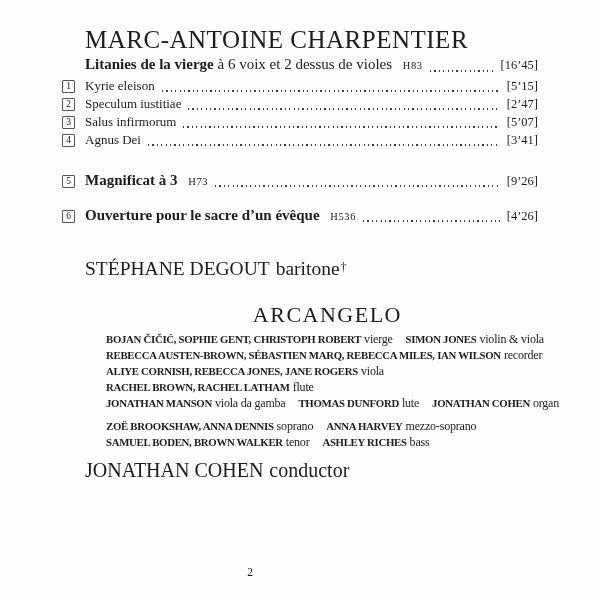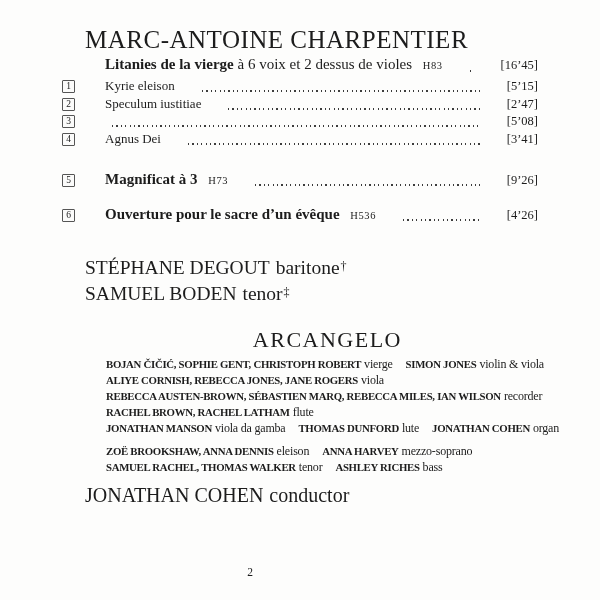--- a/index.html
+++ b/index.html
@@ -32,21 +32,20 @@
     letter-spacing: 0.3px;
   }
 
   
   .tracklist { width: 476px; }
   .trow {
     display: flex;
     align-items: baseline;
     line-height: 17px;
     white-space: nowrap;
-    gap: 20px;
   }
   .gutter { width: 23px; flex: none; align-self: center; }
   .tnum {
     display: flex;
     width: 13px; height: 13px;
     box-sizing: border-box;
     border: 1px solid #555;
     border-radius: 1px;
     align-items: center;
     justify-content: center;
@@ -163,22 +162,23 @@
           <span class="tnum">2</span>
         </span>
       <span class="ttitle">Speculum iustitiae</span>
       <span class="leader"></span>
       <span class="tdur">[2’47]</span>
     </div>
     <div class="trow">
       <span class="gutter">
           <span class="tnum">3</span>
         </span>
-      <span class="leader"></span>
-      <span class="tdur">[5’08]</span>
+      <span class="ttitle">Salus infirmorum</span>
+      <span class="leader"></span>
+      <span class="tdur">[5’07]</span>
     </div>
     <div class="trow">
       <span class="gutter">
           <span class="tnum">4</span>
         </span>
       <span class="ttitle">Agnus Dei</span>
       <span class="leader"></span>
       <span class="tdur">[3’41]</span>
     </div>
 
@@ -204,54 +204,51 @@
       </span>
       <span class="leader"></span>
       <span class="tdur">[4’26]</span>
     </div>
   </div>
 
   <div class="soloists">
     <div class="soloist-line">
       <span>STÉPHANE DEGOUT</span><span class="soloist-role">baritone</span><span class="marker">†</span>
     </div>
-    <div class="soloist-line">
-      <span>SAMUEL BODEN</span><span class="soloist-role">tenor</span><span class="marker">‡</span>
-    </div>
   </div>
 
   <div class="ensemble">
     <div class="ensemble-name">ARCANGELO</div>
 
     <div class="ens-list">
       <div class="ens-line">
         <span class="seg"><span class="names">BOJAN ČIČIĆ, SOPHIE GENT, CHRISTOPH ROBERT</span><span class="role">vierge</span></span>
         <span class="seg"><span class="names">SIMON JONES</span><span class="role">violin &amp; viola</span></span>
       </div>
       <div class="ens-line">
+        <span class="seg"><span class="names">REBECCA AUSTEN-BROWN, SÉBASTIEN MARQ, REBECCA MILES, IAN WILSON</span><span class="role">recorder</span></span>
+      </div>
+      <div class="ens-line">
         <span class="seg"><span class="names">ALIYE CORNISH, REBECCA JONES, JANE ROGERS</span><span class="role">viola</span></span>
-      </div>
-      <div class="ens-line">
-        <span class="seg"><span class="names">REBECCA AUSTEN-BROWN, SÉBASTIEN MARQ, REBECCA MILES, IAN WILSON</span><span class="role">recorder</span></span>
       </div>
       <div class="ens-line">
         <span class="seg"><span class="names">RACHEL BROWN, RACHEL LATHAM</span><span class="role">flute</span></span>
       </div>
       <div class="ens-line">
         <span class="seg"><span class="names">JONATHAN MANSON</span><span class="role">viola da gamba</span></span>
         <span class="seg"><span class="names">THOMAS DUNFORD</span><span class="role">lute</span></span>
         <span class="seg"><span class="names">JONATHAN COHEN</span><span class="role">organ</span></span>
       </div>
 
       <div class="ens-line vocal-group">
-        <span class="seg"><span class="names">ZOË BROOKSHAW, ANNA DENNIS</span><span class="role">eleison</span></span>
+        <span class="seg"><span class="names">ZOË BROOKSHAW, ANNA DENNIS</span><span class="role">soprano</span></span>
         <span class="seg"><span class="names">ANNA HARVEY</span><span class="role">mezzo-soprano</span></span>
       </div>
       <div class="ens-line">
-        <span class="seg"><span class="names">SAMUEL RACHEL, THOMAS WALKER</span><span class="role">tenor</span></span>
+        <span class="seg"><span class="names">SAMUEL BODEN, BROWN WALKER</span><span class="role">tenor</span></span>
         <span class="seg"><span class="names">ASHLEY RICHES</span><span class="role">bass</span></span>
       </div>
     </div>
   </div>
 
   <div class="conductor-line">
     <span>JONATHAN COHEN</span><span class="conductor-role">conductor</span>
   </div>
 
   <div class="page-number">2</div>

